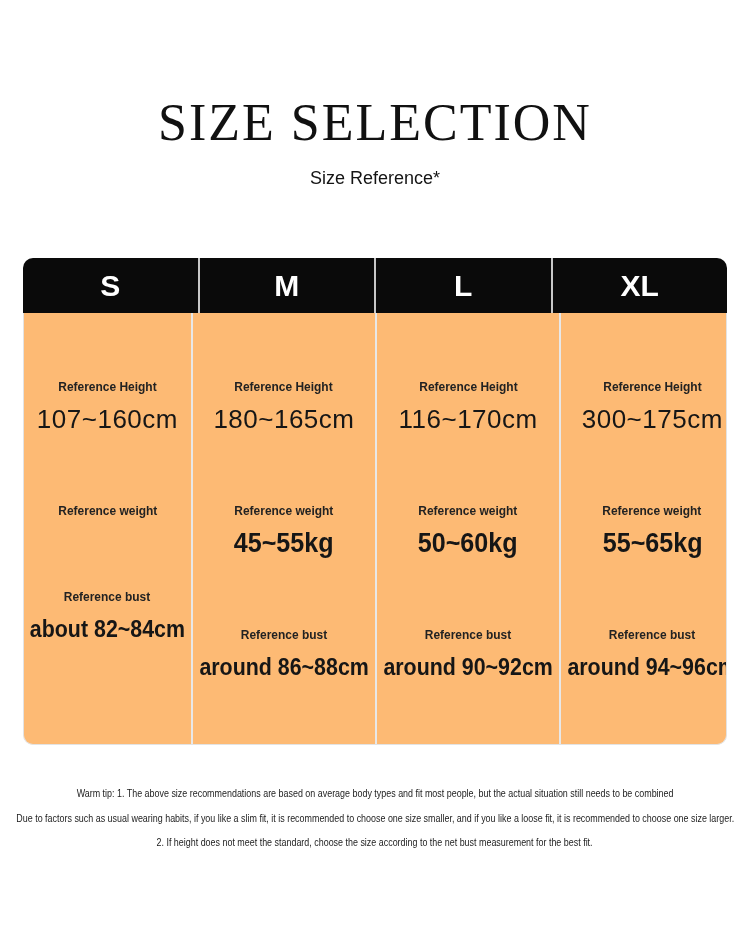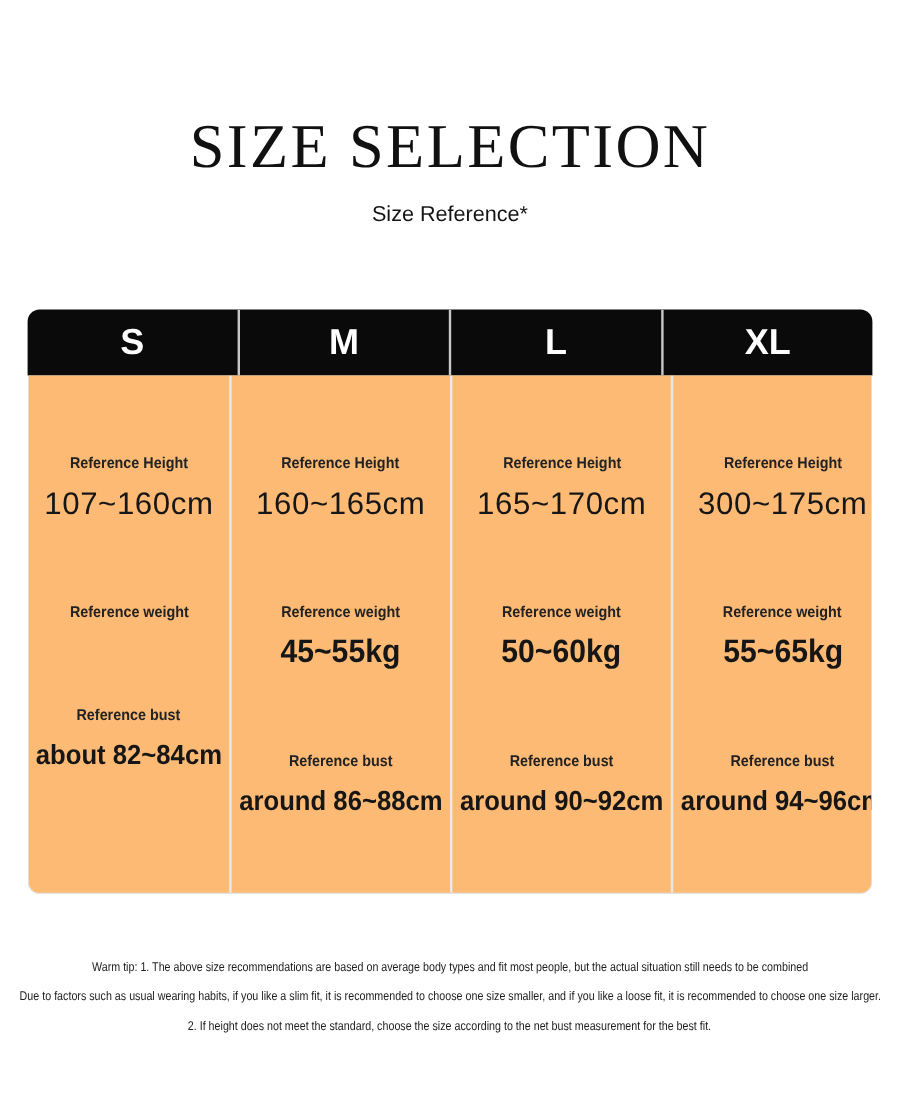--- a/index.html
+++ b/index.html
@@ -113,21 +113,21 @@
   
   .footer {
     position: absolute;
     top: 787px;
     left: 0;
     width: 100%;
   }
   .footer-line-wrap {
     display: flex;
     justify-content: center;
-    align-items: flex-end;
+    align-items: flex-start;
     height: 24.5px;
     overflow: visible;
   }
   .footer-line {
     white-space: nowrap;
     font-size: 10.5px;
     font-weight: 400;
     color: #1c1c1c;
     transform: scaleX(0.85);
   }
@@ -161,36 +161,36 @@
         </div>
         <div class="cell">
           <span class="cell-label">Reference bust</span>
           <span class="cell-value value-bust"><span class="inner">about 82~84cm</span></span>
         </div>
       </div>
 
       <div class="body-col">
         <div class="cell">
           <span class="cell-label">Reference Height</span>
-          <span class="cell-value value-height">160~165cm</span>
+          <span class="cell-value value-height">180~165cm</span>
         </div>
         <div class="cell">
           <span class="cell-label">Reference weight</span>
           <span class="cell-value value-weight"><span class="inner">45~55kg</span></span>
         </div>
         <div class="cell">
           <span class="cell-label">Reference bust</span>
           <span class="cell-value value-bust"><span class="inner">around 86~88cm</span></span>
         </div>
       </div>
 
       <div class="body-col">
         <div class="cell">
           <span class="cell-label">Reference Height</span>
-          <span class="cell-value value-height">165~170cm</span>
+          <span class="cell-value value-height">116~170cm</span>
         </div>
         <div class="cell">
           <span class="cell-label">Reference weight</span>
           <span class="cell-value value-weight"><span class="inner">50~60kg</span></span>
         </div>
         <div class="cell">
           <span class="cell-label">Reference bust</span>
           <span class="cell-value value-bust"><span class="inner">around 90~92cm</span></span>
         </div>
       </div>

